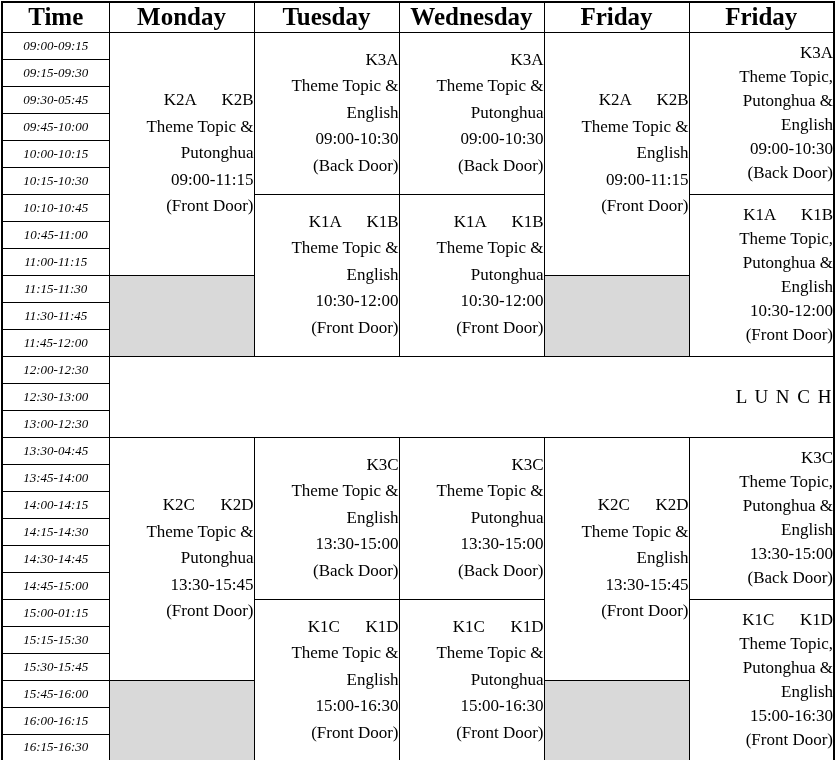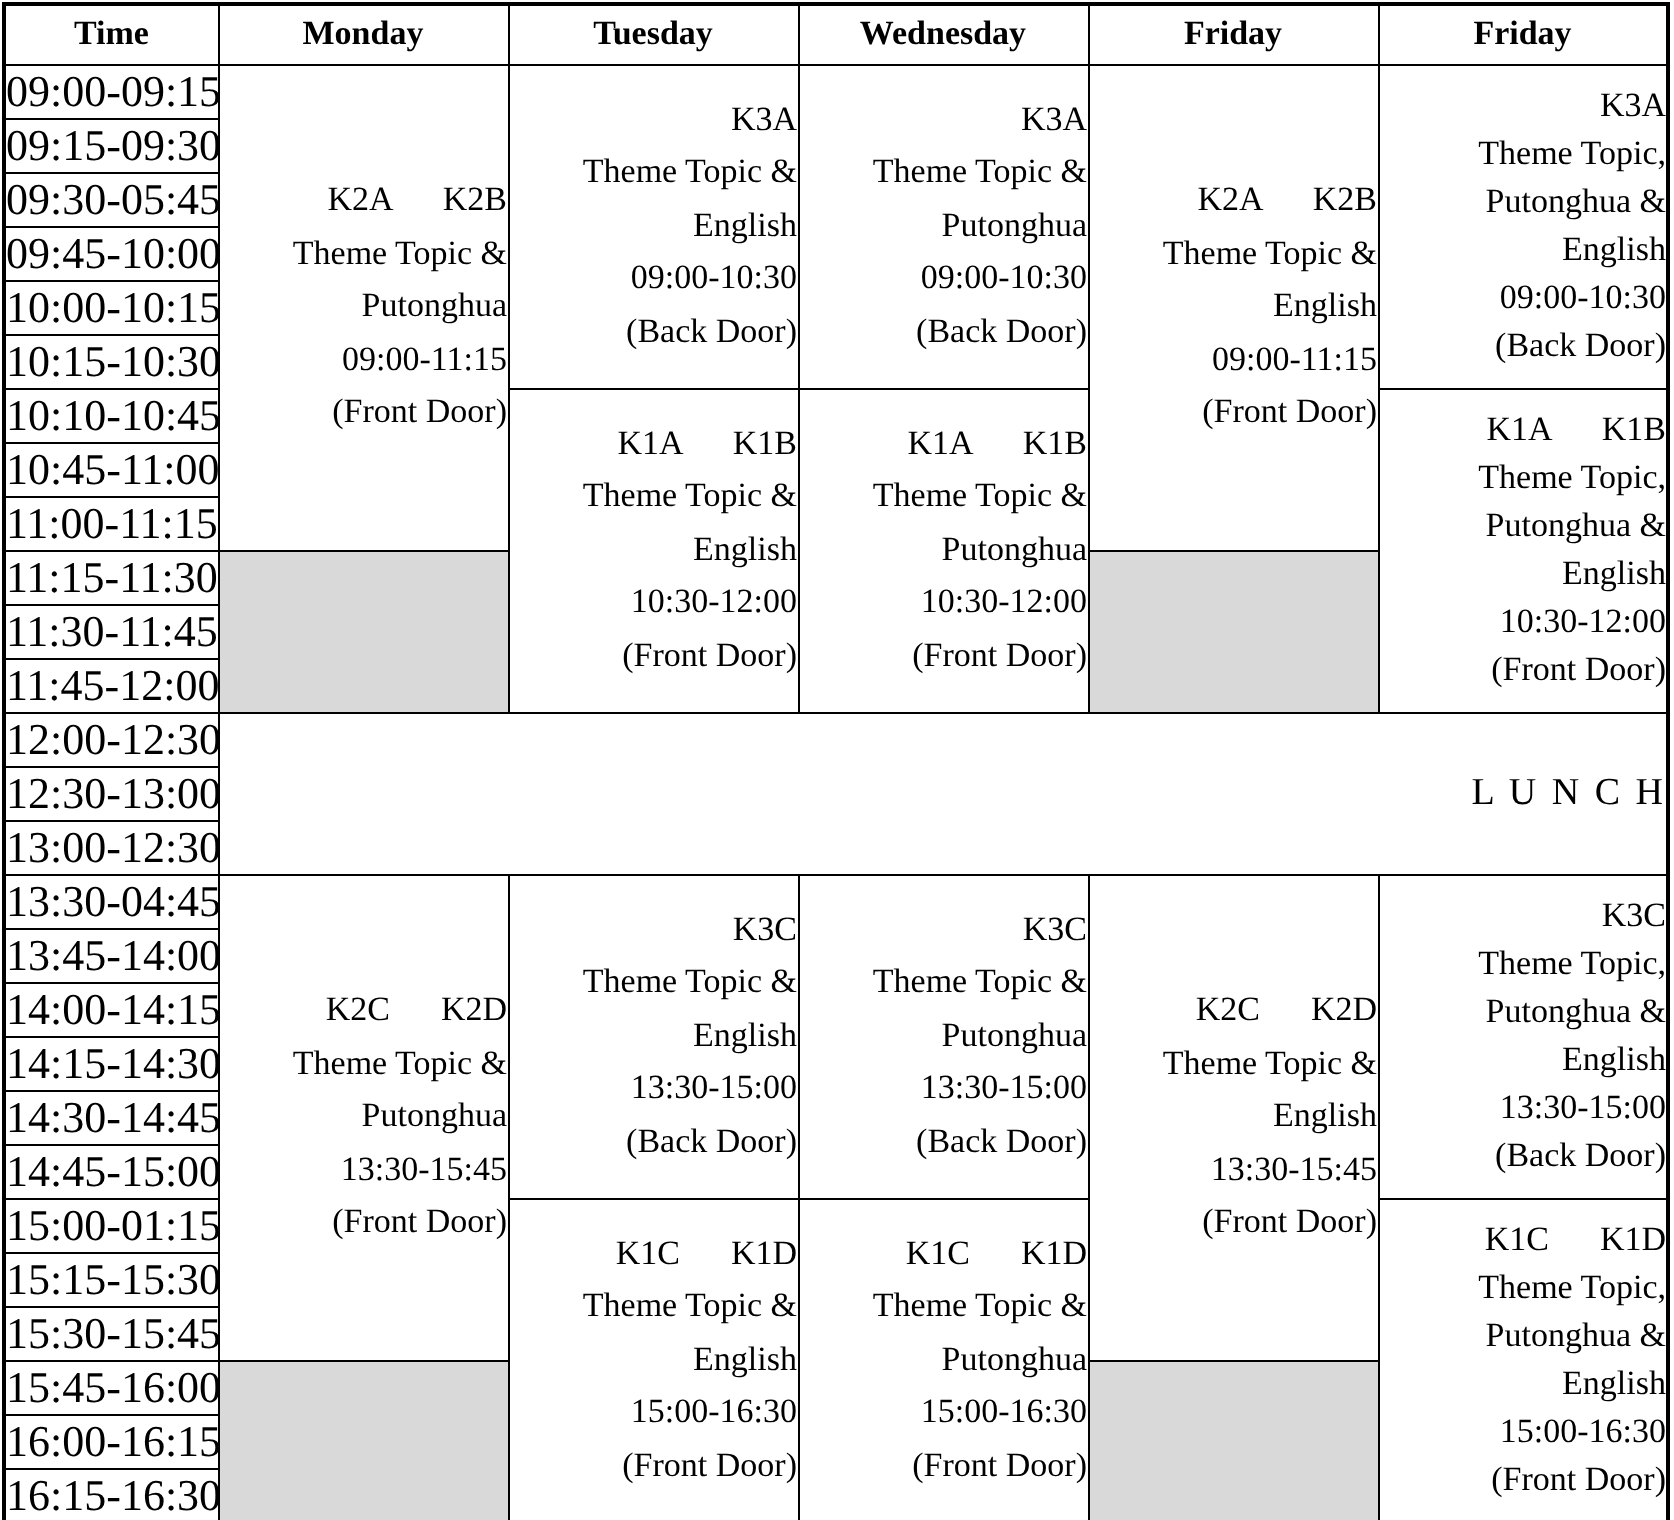--- a/index.html
+++ b/index.html
@@ -8,22 +8,22 @@
     font-family:"Liberation Serif","DejaVu Serif",serif;
   }
   table{
     border-collapse:collapse;table-layout:fixed;
     width:834px;height:756px;margin:1px;
     border:2px solid #000;
   }
   th,td{border:1px solid #000;padding:0;overflow:hidden;}
   thead tr{height:30px;}
   tbody tr{height:27px;}
-  th{font-size:17px;font-weight:bold;text-align:center;}
-  td.time{font-size:22px;text-align:center;white-space:nowrap;vertical-align:middle;}
+  th{font-size:25px;font-weight:bold;text-align:center;}
+  td.time{font-size:13px;text-align:center;white-space:nowrap;vertical-align:middle;font-style:italic;}
   td.event{text-align:right;vertical-align:middle;font-size:17px;}
   td.event .line{line-height:26.5px;white-space:pre;}
   td.event.compact .line{line-height:24px;}
   td.lunch{
     text-align:right;vertical-align:middle;
     font-size:19px;letter-spacing:1.5px;
   }
 </style>
 </head>
 <body>

